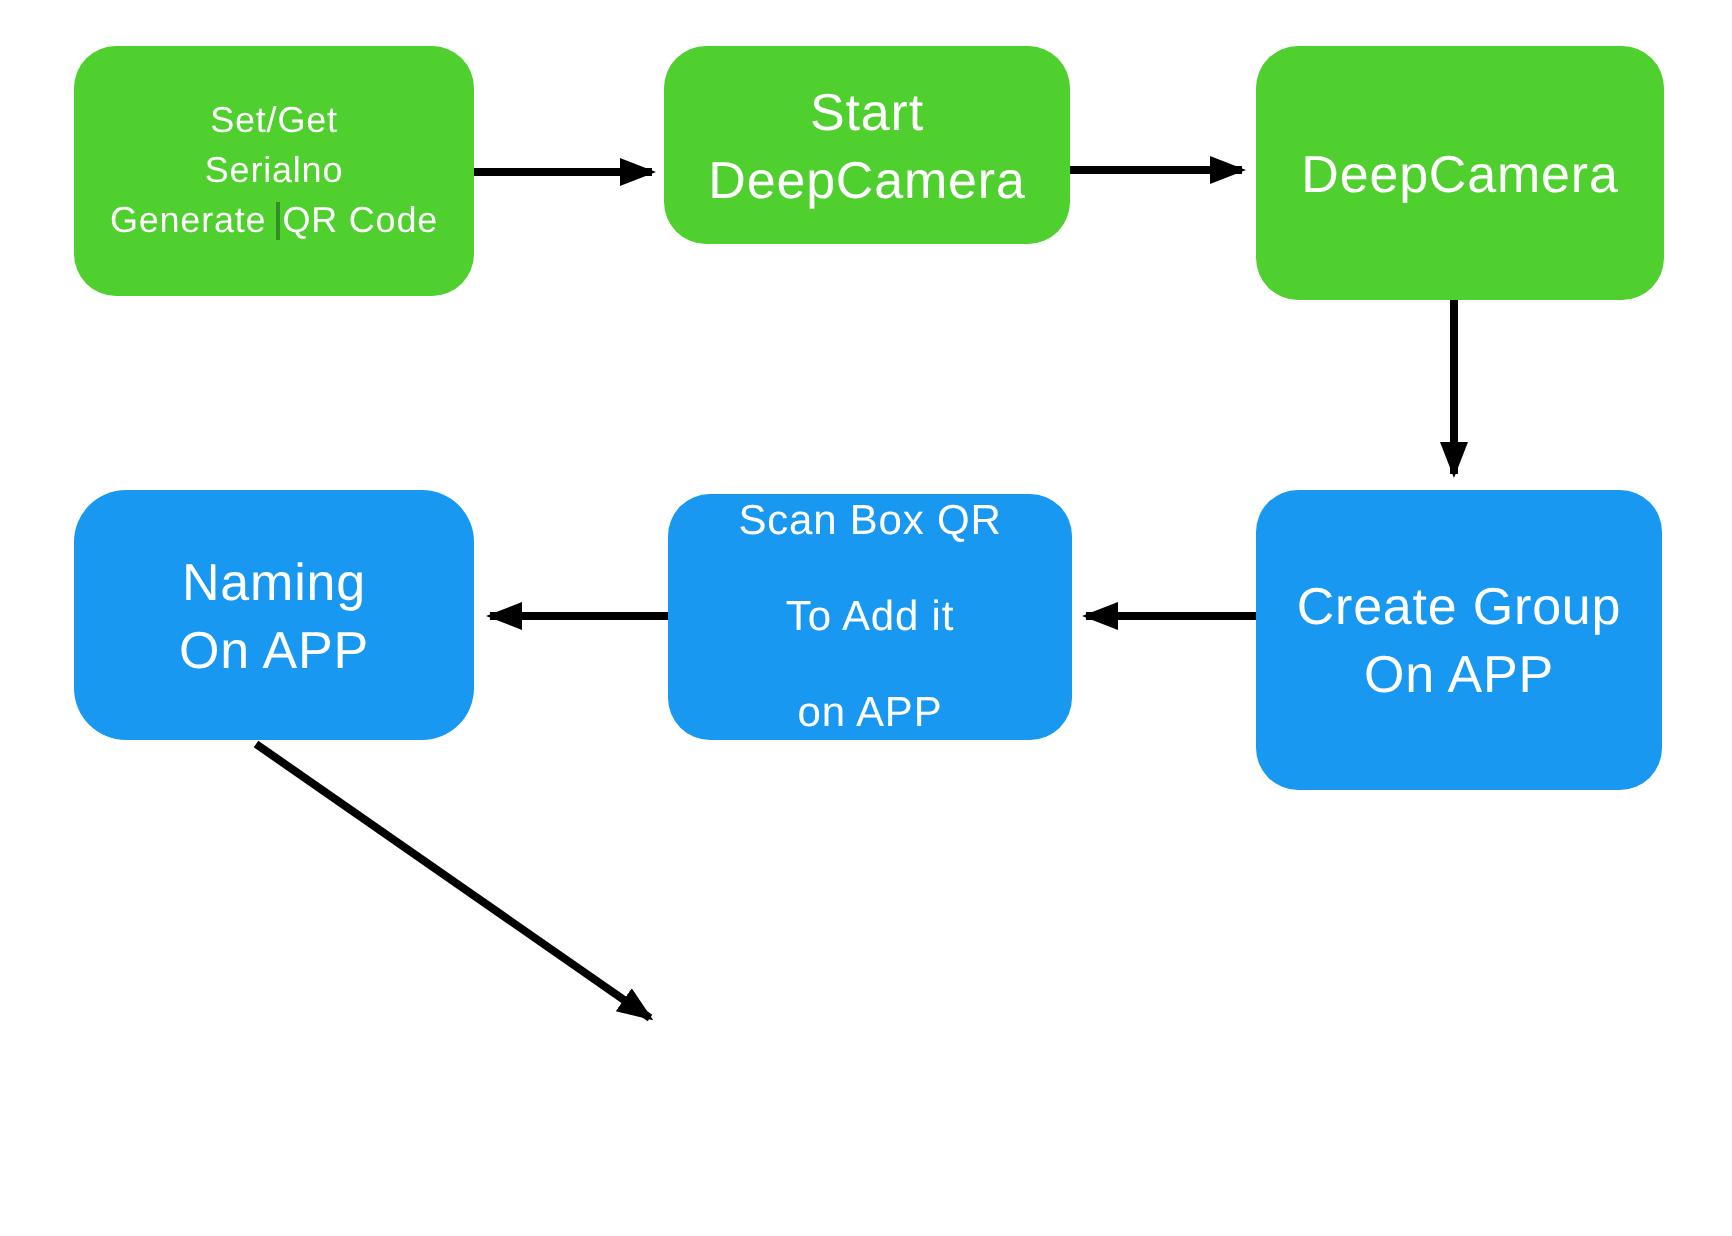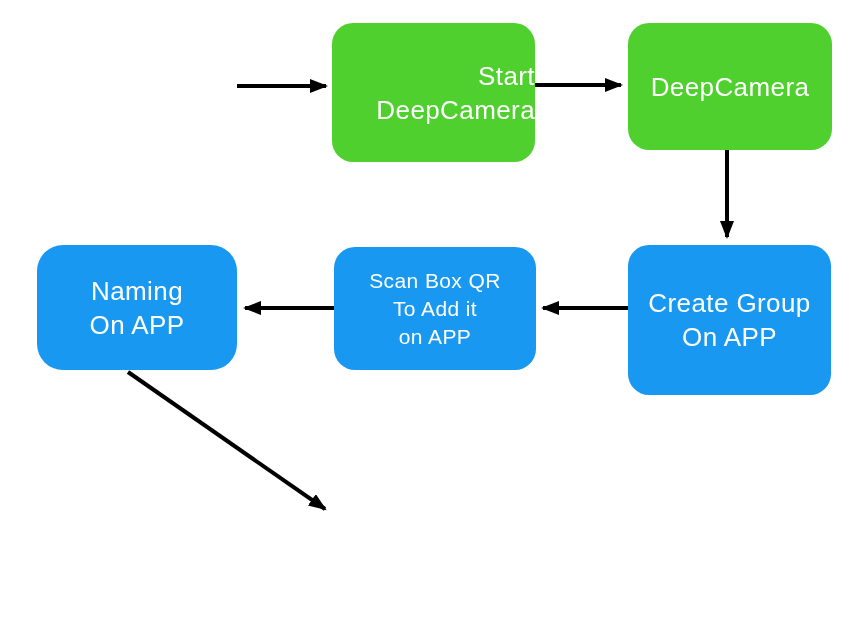--- a/index.html
+++ b/index.html
@@ -37,36 +37,43 @@
       </marker>
     </defs>
     <line class="arrow" x1="237" y1="86" x2="326" y2="86" marker-end="url(#ah)"></line>
     <line class="arrow" x1="535" y1="85" x2="621" y2="85" marker-end="url(#ah)"></line>
     <line class="arrow" x1="727" y1="150" x2="727" y2="237" marker-end="url(#ah)"></line>
     <line class="arrow" x1="628" y1="308" x2="543" y2="308" marker-end="url(#ah)"></line>
     <line class="arrow" x1="334" y1="308" x2="245" y2="308" marker-end="url(#ah)"></line>
     <line class="arrow" x1="128" y1="372" x2="325" y2="509" marker-end="url(#ah)"></line>
   </svg>
 
+  <div class="node fs-s" style="left:37px;top:23px;width:200px;height:125px;" data-color="green">
+    <div>Set/Get</div>
+    <div>Serialno</div>
+    <div>
+      <span>Generate</span><span class="caret"></span><span>QR Code</span>
+    </div>
+  </div>
 
-  <div class="node fs-l" style="left:332px;top:23px;width:203px;height:139px;align-items:flex-end;" data-color="green">
+  <div class="node fs-l" style="left:332px;top:23px;width:203px;height:99px;" data-color="green">
     <div>Start</div>
     <div>DeepCamera</div>
   </div>
 
   <div class="node fs-l" style="left:628px;top:23px;width:204px;height:127px;" data-color="green">
     <div>DeepCamera</div>
   </div>
 
   <div class="node fs-l" style="left:628px;top:245px;width:203px;height:150px;" data-color="blue">
     <div>Create Group</div>
     <div>On APP</div>
   </div>
 
-  <div class="node fs-m" style="left:334px;top:247px;width:202px;height:123px;" data-color="blue">
+  <div class="node fs-m" style="left:334px;top:247px;width:202px;height:123px;gap:20px;" data-color="blue">
     <div>Scan Box QR</div>
     <div>To Add it</div>
     <div>on APP</div>
   </div>
 
   <div class="node fs-l" style="left:37px;top:245px;width:200px;height:125px;border-radius:26px;" data-color="blue">
     <div>Naming</div>
     <div>On APP</div>
   </div>
 

